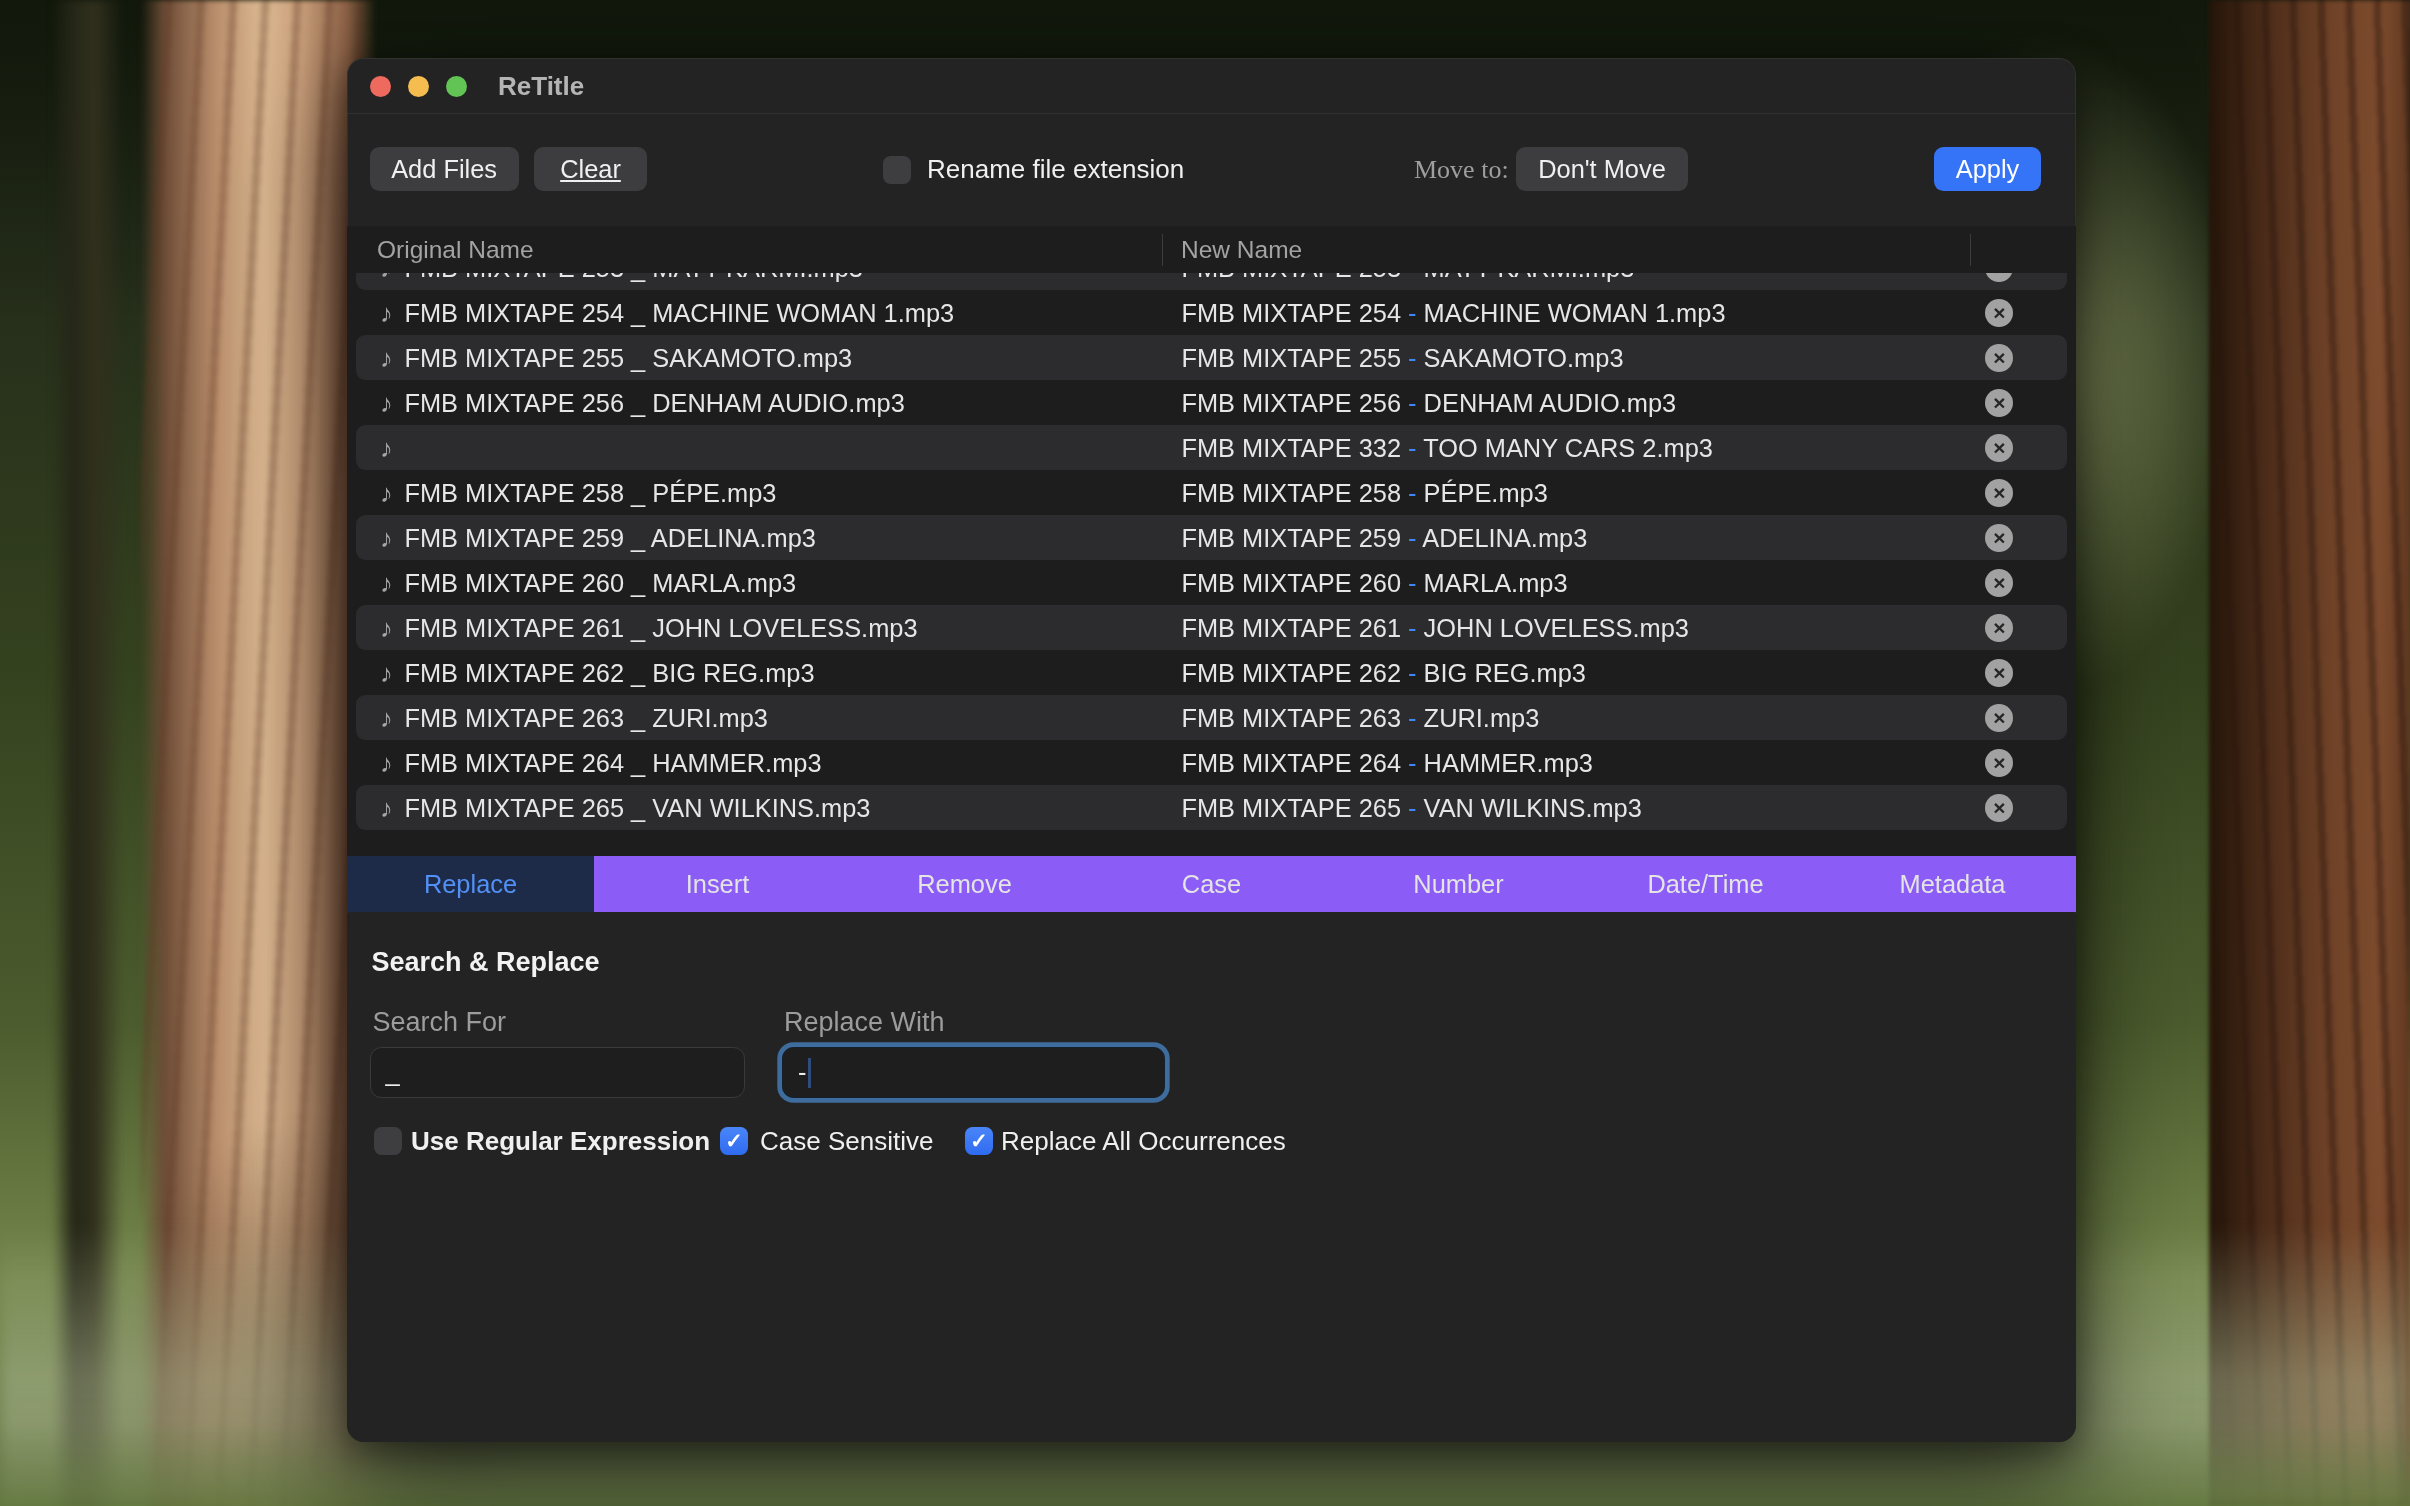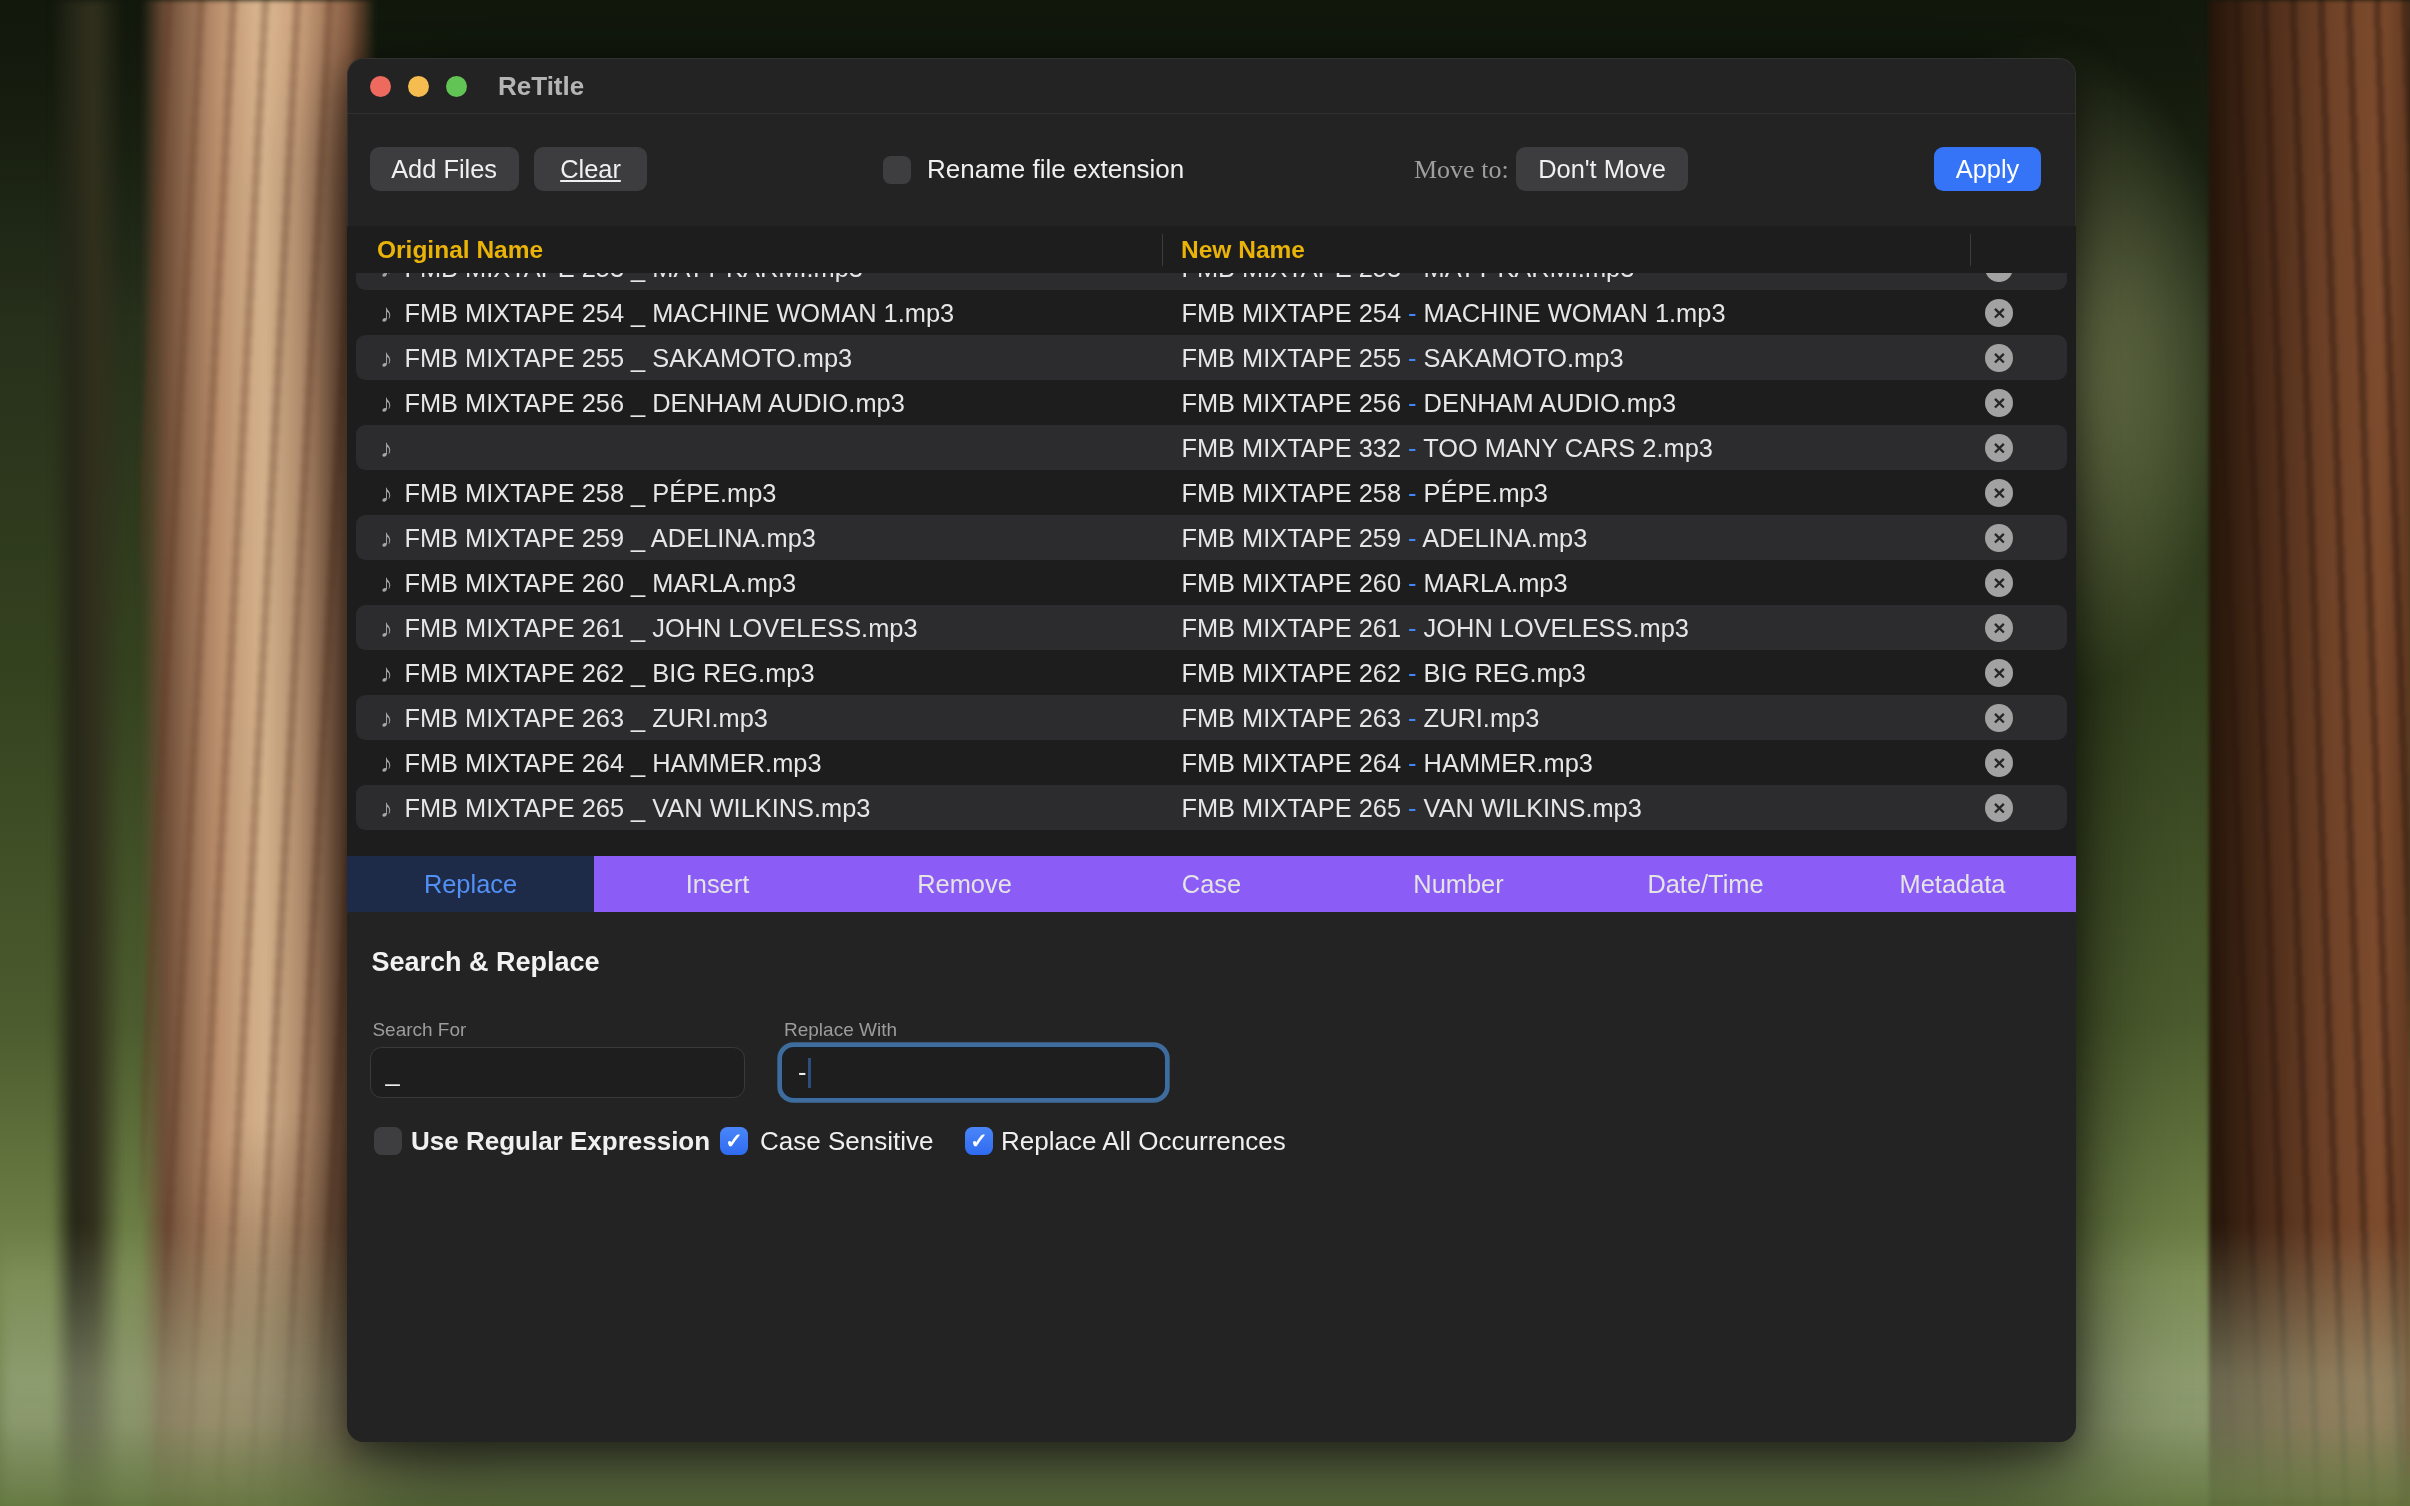--- a/index.html
+++ b/index.html
@@ -53,21 +53,21 @@
   .checkbox.checked{background:linear-gradient(180deg,#4a86f8,#2f6bf0);}
   #ext-checkbox{position:absolute;left:536px;top:98px;}
   #ext-label{position:absolute;left:580px;top:96px;font-size:26px;color:#f0f0f0;}
   #move-label{position:absolute;left:1067px;top:97px;font-size:26px;color:#9e9e9e;font-family:Liberation Serif, serif;}
   #btn-dontmove{left:1169px;top:89px;width:172px;}
   #btn-apply{left:1587px;top:89px;width:107px;background:var(--accent,#3574f6);color:#fff;}
 
   
   .table-area{position:absolute;left:0;top:168px;width:1729px;height:631px;background:#1d1d1d;}
   .table-header{position:absolute;left:0;top:0;right:0;height:47px;}
-  .th{position:absolute;top:10.4px;font-size:24.5px;color:#eab308;font-weight:bold;}
+  .th{position:absolute;top:10.4px;font-size:24.5px;color:#a3a3a3;}
   #th-original{left:30px;} #th-new{left:834px;}
   .col-div{position:absolute;top:7.5px;bottom:7.5px;width:0.9px;background:#3c3c3c;}
   #col-div1{left:815px;} #col-div2{left:1623px;}
   .rows-viewport{position:absolute;left:0;top:47px;right:0;bottom:0;overflow:hidden;}
   .rows{margin-top:-28px;}
   .row{position:relative;height:45px;margin:0 9.4px;border-radius:9.4px;}
   .row.striped{background:#2c2c2e;}
   .row .note{position:absolute;left:23.5px;top:50%;transform:translateY(-50%);color:#a6a6a6;font-size:25.4px;}
   .row .orig{position:absolute;left:48px;top:50%;transform:translateY(-50%);font-size:25.4px;color:#e6e6e6;white-space:nowrap;}
   .row .newname{position:absolute;left:825px;top:50%;transform:translateY(-50%);font-size:25.4px;color:#e6e6e6;white-space:nowrap;}
@@ -77,21 +77,21 @@
     color:#262626;font-size:21px;font-weight:700;line-height:1;}
 
   
   .tabbar{position:absolute;left:0;top:798px;width:1729px;height:56px;background:#8b5cf6;display:flex;}
   .tab{flex:1;display:flex;align-items:center;justify-content:center;font-size:25.4px;color:#e4e4e4;}
   .tab.active{background:#1e2b48;color:#5290f6;}
 
   
   .panel{position:absolute;left:0;top:855px;width:1729px;bottom:0;background:#232323;border-radius:0 0 17px 17px;}
   .panel-heading{position:absolute;left:24.5px;top:34px;font-size:27px;font-weight:700;color:#f2f2f2;}
-  .field-label{position:absolute;top:94px;font-size:19px;color:#9c9c9c;margin-top:12px;}
+  .field-label{position:absolute;top:94px;font-size:27px;color:#9c9c9c;}
   #lbl-search{left:25.4px;} #lbl-replace{left:437px;}
   .field{position:absolute;top:134px;height:51px;background:#1e1e1e;border:1.9px solid #3a3a3a;
     border-radius:11.3px;box-sizing:border-box;color:#ececec;font-size:25.4px;padding:0 15px;
     display:flex;align-items:center;}
   #input-search{left:22.6px;width:375px;}
   #input-replace{left:435px;width:383px;border-color:#141f2b;box-shadow:0 0 0 4.7px #3e6c9c;}
   .caret{display:inline-block;width:2.8px;height:30px;background:#2e4d7d;margin-left:1.9px;}
   .cb{position:absolute;top:214px;}
   #cb-regex{left:27px;} #cb-case{left:373px;} #cb-all{left:618px;}
   .cb-label{position:absolute;top:213px;font-size:26px;color:#f0f0f0;}

